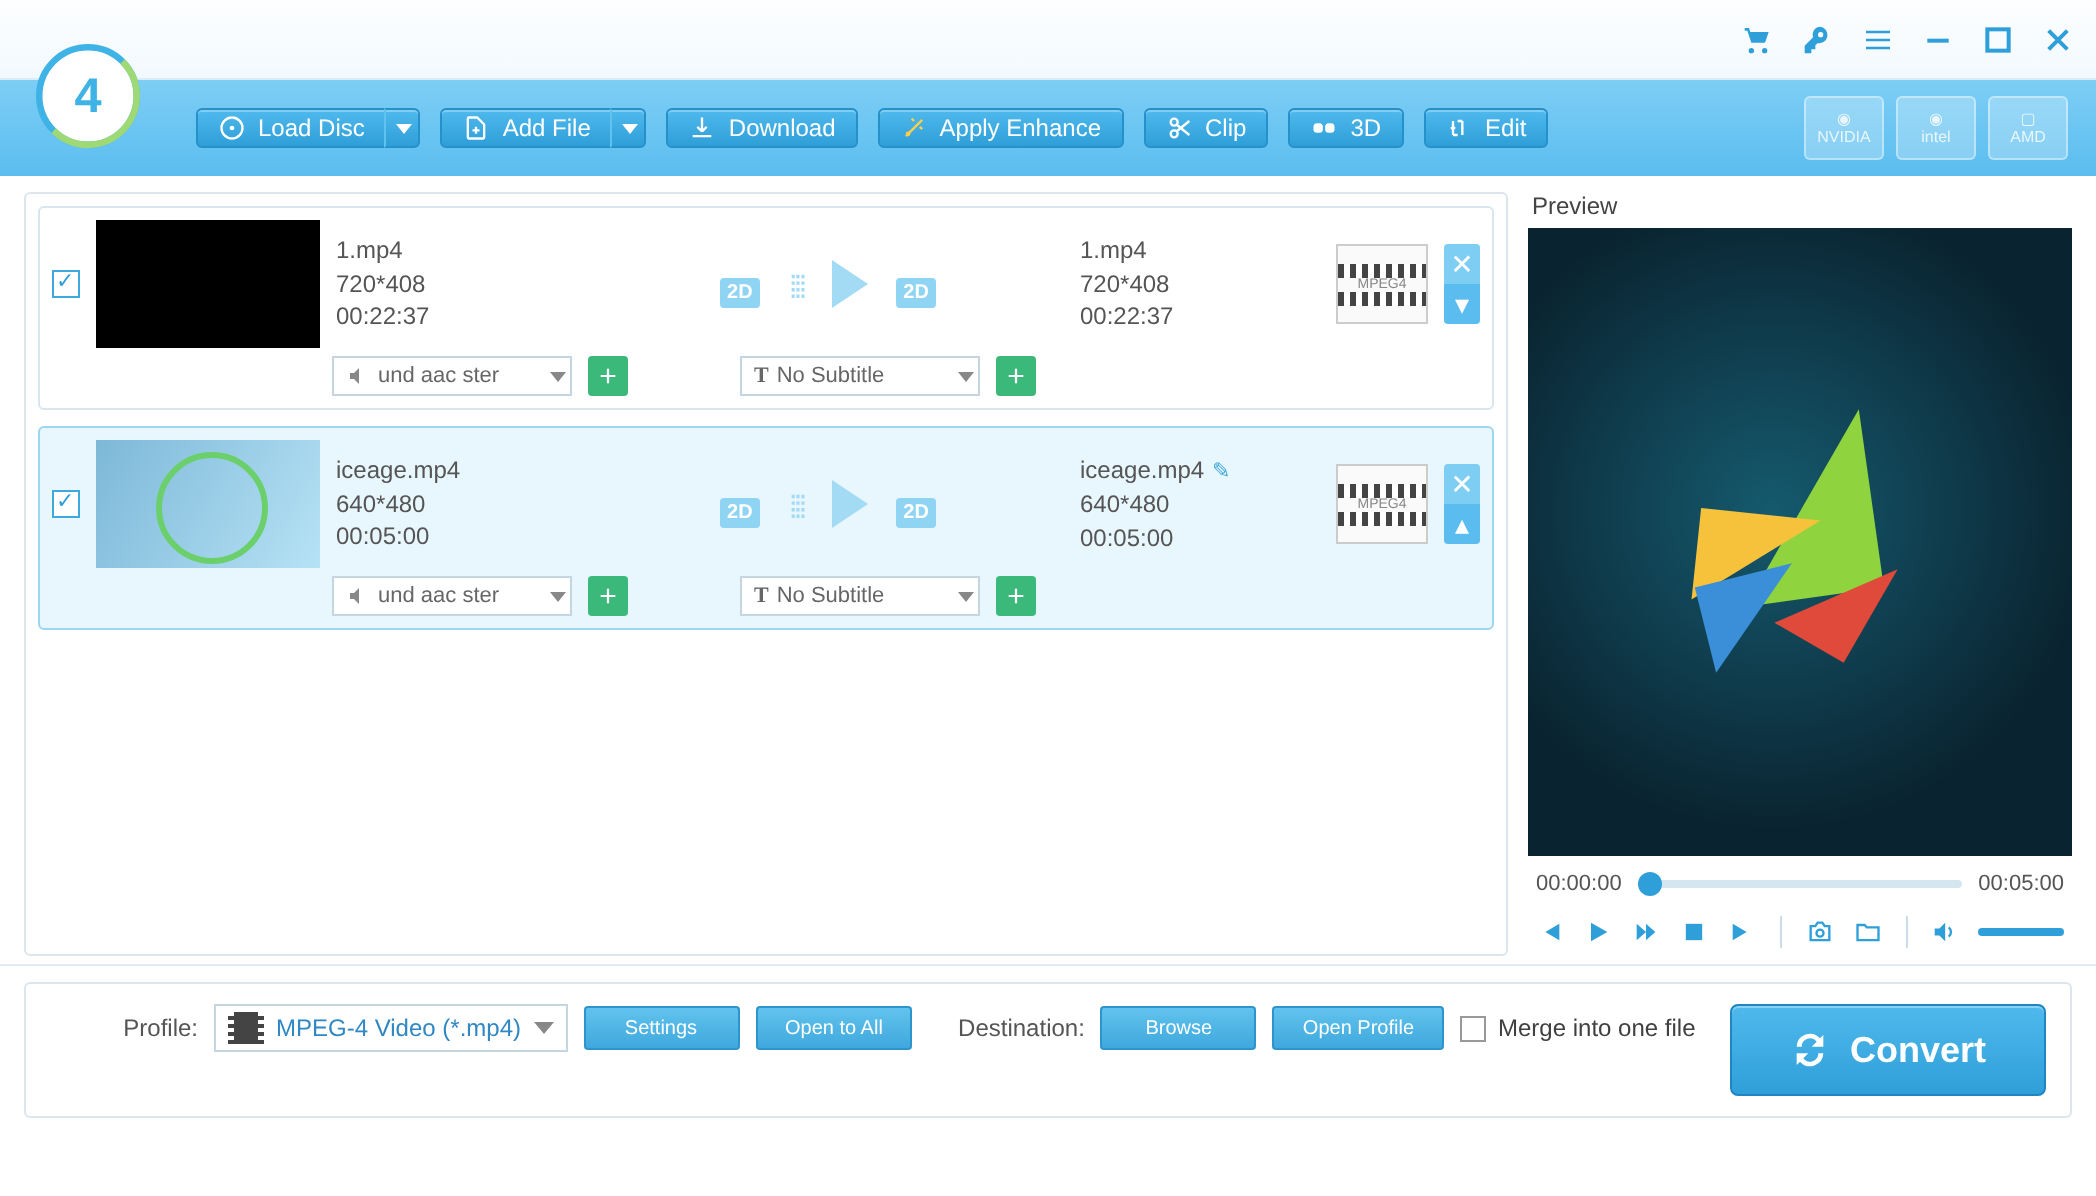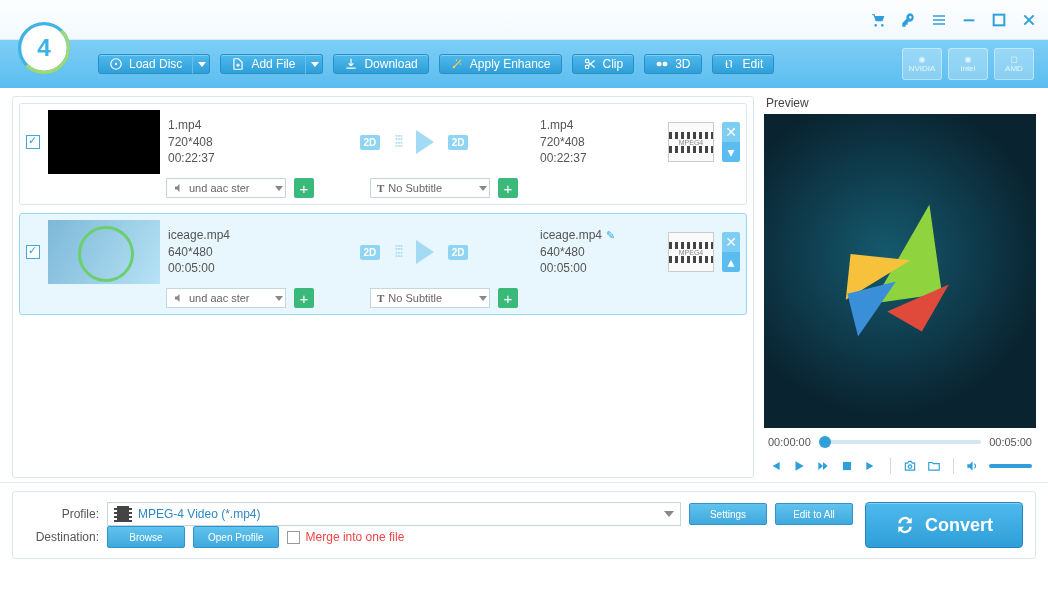--- a/index.html
+++ b/index.html
@@ -28,21 +28,21 @@
 .file-list { flex: 1; border: 1px solid #dce6ec; border-radius: 3px; padding: 6px; overflow-y: auto; background: #fff; }
 .file-row { border: 1px solid #d8e6ee; border-radius: 3px; margin-bottom: 8px; padding: 6px; background: #fff; position: relative; display: flex; flex-direction: column; gap: 4px; }
 .file-row.selected { background: #e8f6fd; border-color: #9cd6f0; }
 .row-top { display: flex; align-items: center; gap: 8px; }
 .chk { width: 14px; height: 14px; border: 1px solid #3fa8dd; background: #fff; position: relative; cursor: pointer; }
 .chk.checked::after { content: "✓"; color: #2f9fd9; font-size: 11px; position: absolute; top: -2px; left: 1px; }
 .thumb { width: 112px; height: 64px; background: #000; display: flex; align-items: center; justify-content: center; position: relative; }
 .thumb.ice { background: linear-gradient(120deg,#7db8d8,#b6e2f5); }
 .thumb.ice::before { content:""; position:absolute; width:50px; height:50px; border:3px solid #6bd06b; border-radius:50%; left:30px; top:6px; }
 .src-info, .dst-info { font-size: 12px; color: #555; line-height: 1.4; width: 120px; }
-.conv-arrow { flex: 1; display: flex; align-items: center; justify-content: center; gap: 14px; }
+.conv-arrow { flex: 1; display: flex; align-items: flex-end; justify-content: center; gap: 14px; }
 .badge2d { background: #8fd4f2; color: #fff; font-size: 10px; font-weight: bold; padding: 2px 4px; border-radius: 2px; }
 .arrow-big { width: 0; height: 0; border-top: 12px solid transparent; border-bottom: 12px solid transparent; border-left: 18px solid #a3dbf4; }
 .dots { color: #a3dbf4; font-size: 16px; letter-spacing: -2px; }
 .fmt-thumb { width: 46px; height: 40px; border: 1px solid #ccc; display: flex; flex-direction: column; align-items: center; justify-content: center; font-size: 7px; color: #888; background: #fafafa; }
 .fmt-thumb .strip { width: 100%; height: 7px; background: repeating-linear-gradient(90deg,#444 0 3px,#fff 3px 6px); }
 .row-reorder { width: 18px; display: flex; flex-direction: column; gap: 0; }
 .reorder-btn { height: 20px; background: #7dcef2; color: #fff; display: flex; align-items: center; justify-content: center; font-size: 14px; cursor: pointer; border-radius: 2px 2px 0 0; }
 .reorder-btn:last-child{ border-radius: 0 0 2px 2px; background:#5bbdef;}
 .row-bottom { display: flex; gap: 8px; align-items: center; padding-left: 140px; }
 .dd { height: 20px; border: 1px solid #c4d6e0; background: #fff; font-size: 11px; color: #666; display: flex; align-items: center; padding: 0 2px 0 6px; gap: 4px; min-width: 120px; cursor: pointer; position: relative; }
@@ -65,28 +65,28 @@
 .track .prog { position: absolute; left: 0; top: 0; bottom: 0; width: 0%; background: #2f9fd9; }
 .track .knob { position: absolute; left: 0%; top: -4px; width: 12px; height: 12px; border-radius: 50%; background: #2f9fd9; }
 .pv-controls { display: flex; align-items: center; gap: 10px; padding: 2px 4px 4px 4px; color: #2f9fd9; }
 .pv-btn { cursor: pointer; display:flex; align-items:center;}
 .pv-btn svg { width: 14px; height: 14px; fill: #2f9fd9; }
 .vsep { width:1px; height:16px; background:#c9dde8; margin: 0 2px; }
 .vol-track { width: 60px; height: 4px; background: #2f9fd9; border-radius: 2px; }
 
 .bottom { padding: 8px 12px 10px 12px; border-top: 1px solid #e2ecf2; margin-top: 4px;}
 .bottom-inner{ border:1px solid #dce6ec; border-radius:3px; padding:10px 12px; display:flex; gap:12px; align-items:flex-start;}
-.bottom-left { flex:1; display:flex; flex-direction:column; gap:0; }
+.bottom-left { flex:1; display:flex; flex-direction:row; gap:12px; }
 .form-row { display: flex; align-items: center; gap: 8px; font-size: 12px; color: #555; }
 .form-row label { width: 74px; text-align: right; }
 .profile-select { flex: 1; height: 24px; border: 1px solid #c4d6e0; background: #fff; display: flex; align-items: center; padding: 0 6px; gap: 6px; color: #2f88c4; cursor: pointer; position:relative;}
 .profile-select .dd-caret { margin-left: auto; border-left: 5px solid transparent; border-right: 5px solid transparent; border-top: 6px solid #888; }
 .dest-input { flex: 1; height: 24px; border: 1px solid #c4d6e0; background: #fff; padding: 0 6px; font-size: 12px; color: #555; }
 .sm-btn { height: 22px; padding: 0 14px; background: linear-gradient(#61c3ee,#3fa8dd); color: #fff; border: 1px solid #2e95cc; border-radius: 2px; font-size: 10px; cursor: pointer; display: flex; align-items: center; min-width: 78px; justify-content:center;}
-.merge { display: flex; align-items: center; gap: 6px; font-size: 12px; color: #ef4444; }
+.merge { display: flex; align-items: center; gap: 6px; font-size: 12px; color: #404040; }
 .merge-chk { width: 13px; height: 13px; border: 1px solid #999; background: #fff; }
 .convert-btn { width: 158px; height: 46px; background: linear-gradient(#4fb9ec,#2f9fd9); border: 1px solid #1f86c2; border-radius: 4px; color: #fff; font-size: 18px; font-weight: bold; display: flex; align-items: center; justify-content: center; gap: 10px; cursor: pointer; box-shadow: inset 0 1px rgba(255,255,255,.35); align-self:center;}
 .convert-btn svg{width:20px;height:20px;fill:#fff;}
 .fmt-ico { width:18px; height:16px; background:#444; position:relative; display:inline-block;}
 .fmt-ico::before,.fmt-ico::after{content:"";position:absolute;top:0;bottom:0;width:3px;background:repeating-linear-gradient(#fff 0 2px,#444 2px 4px);}
 .fmt-ico::before{left:0;} .fmt-ico::after{right:0;}
 </style>
 </head>
 <body>
 
@@ -379,21 +379,21 @@
   <div class="bottom-inner">
     <div class="bottom-left">
       <div class="form-row">
         <label>Profile:</label>
         <div class="profile-select">
           <span class="fmt-ico"></span>
           <span>MPEG-4 Video (*.mp4)</span>
           <span class="dd-caret"></span>
         </div>
         <div class="sm-btn">Settings</div>
-        <div class="sm-btn">Edit to All</div>
+        <div class="sm-btn">Open to All</div>
       </div>
       <div class="form-row">
         <label>Destination:</label>
         <div class="sm-btn">Browse</div>
         <div class="sm-btn">Open Profile</div>
         <div class="merge">
           <div class="merge-chk"></div>
           <span>Merge into one file</span>
         </div>
       </div>

